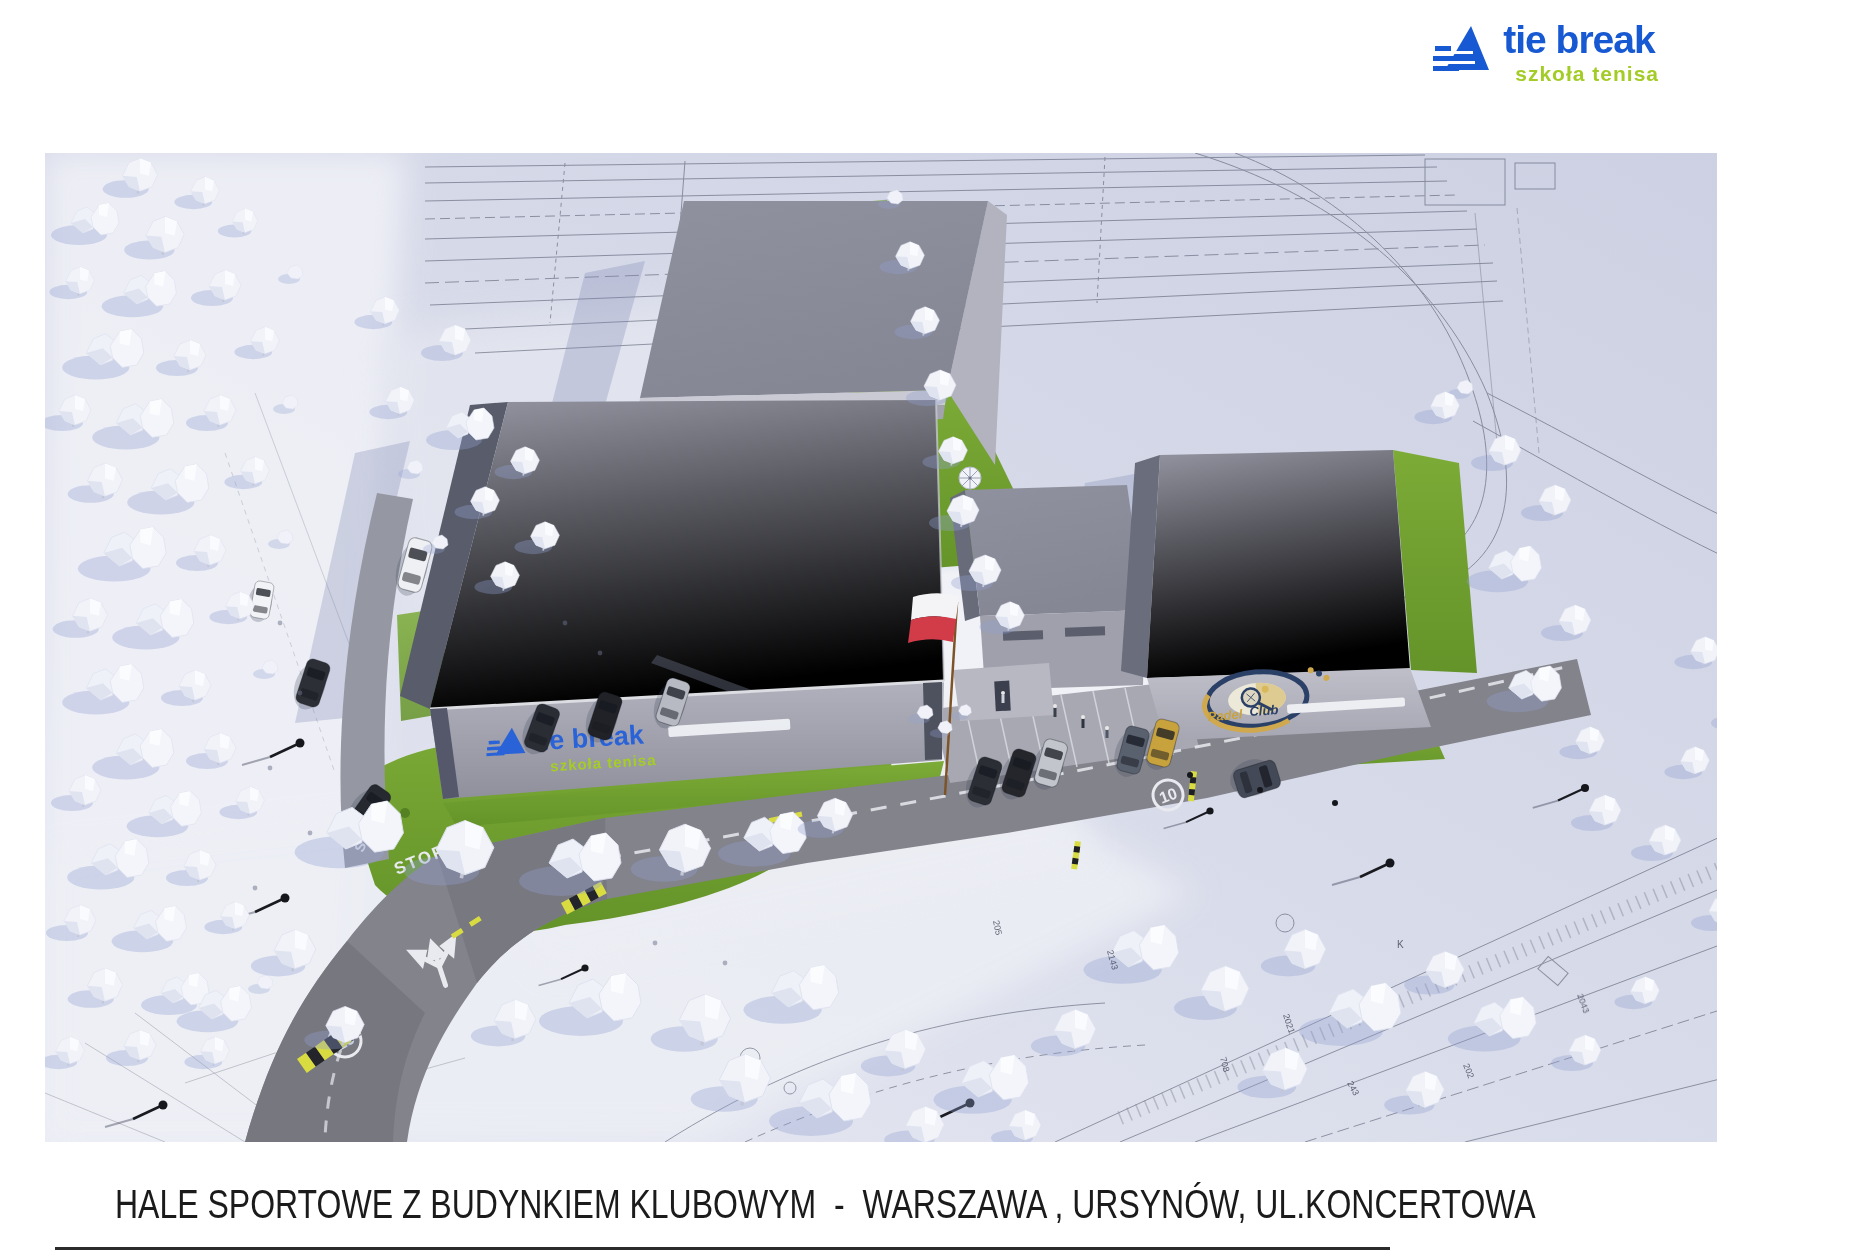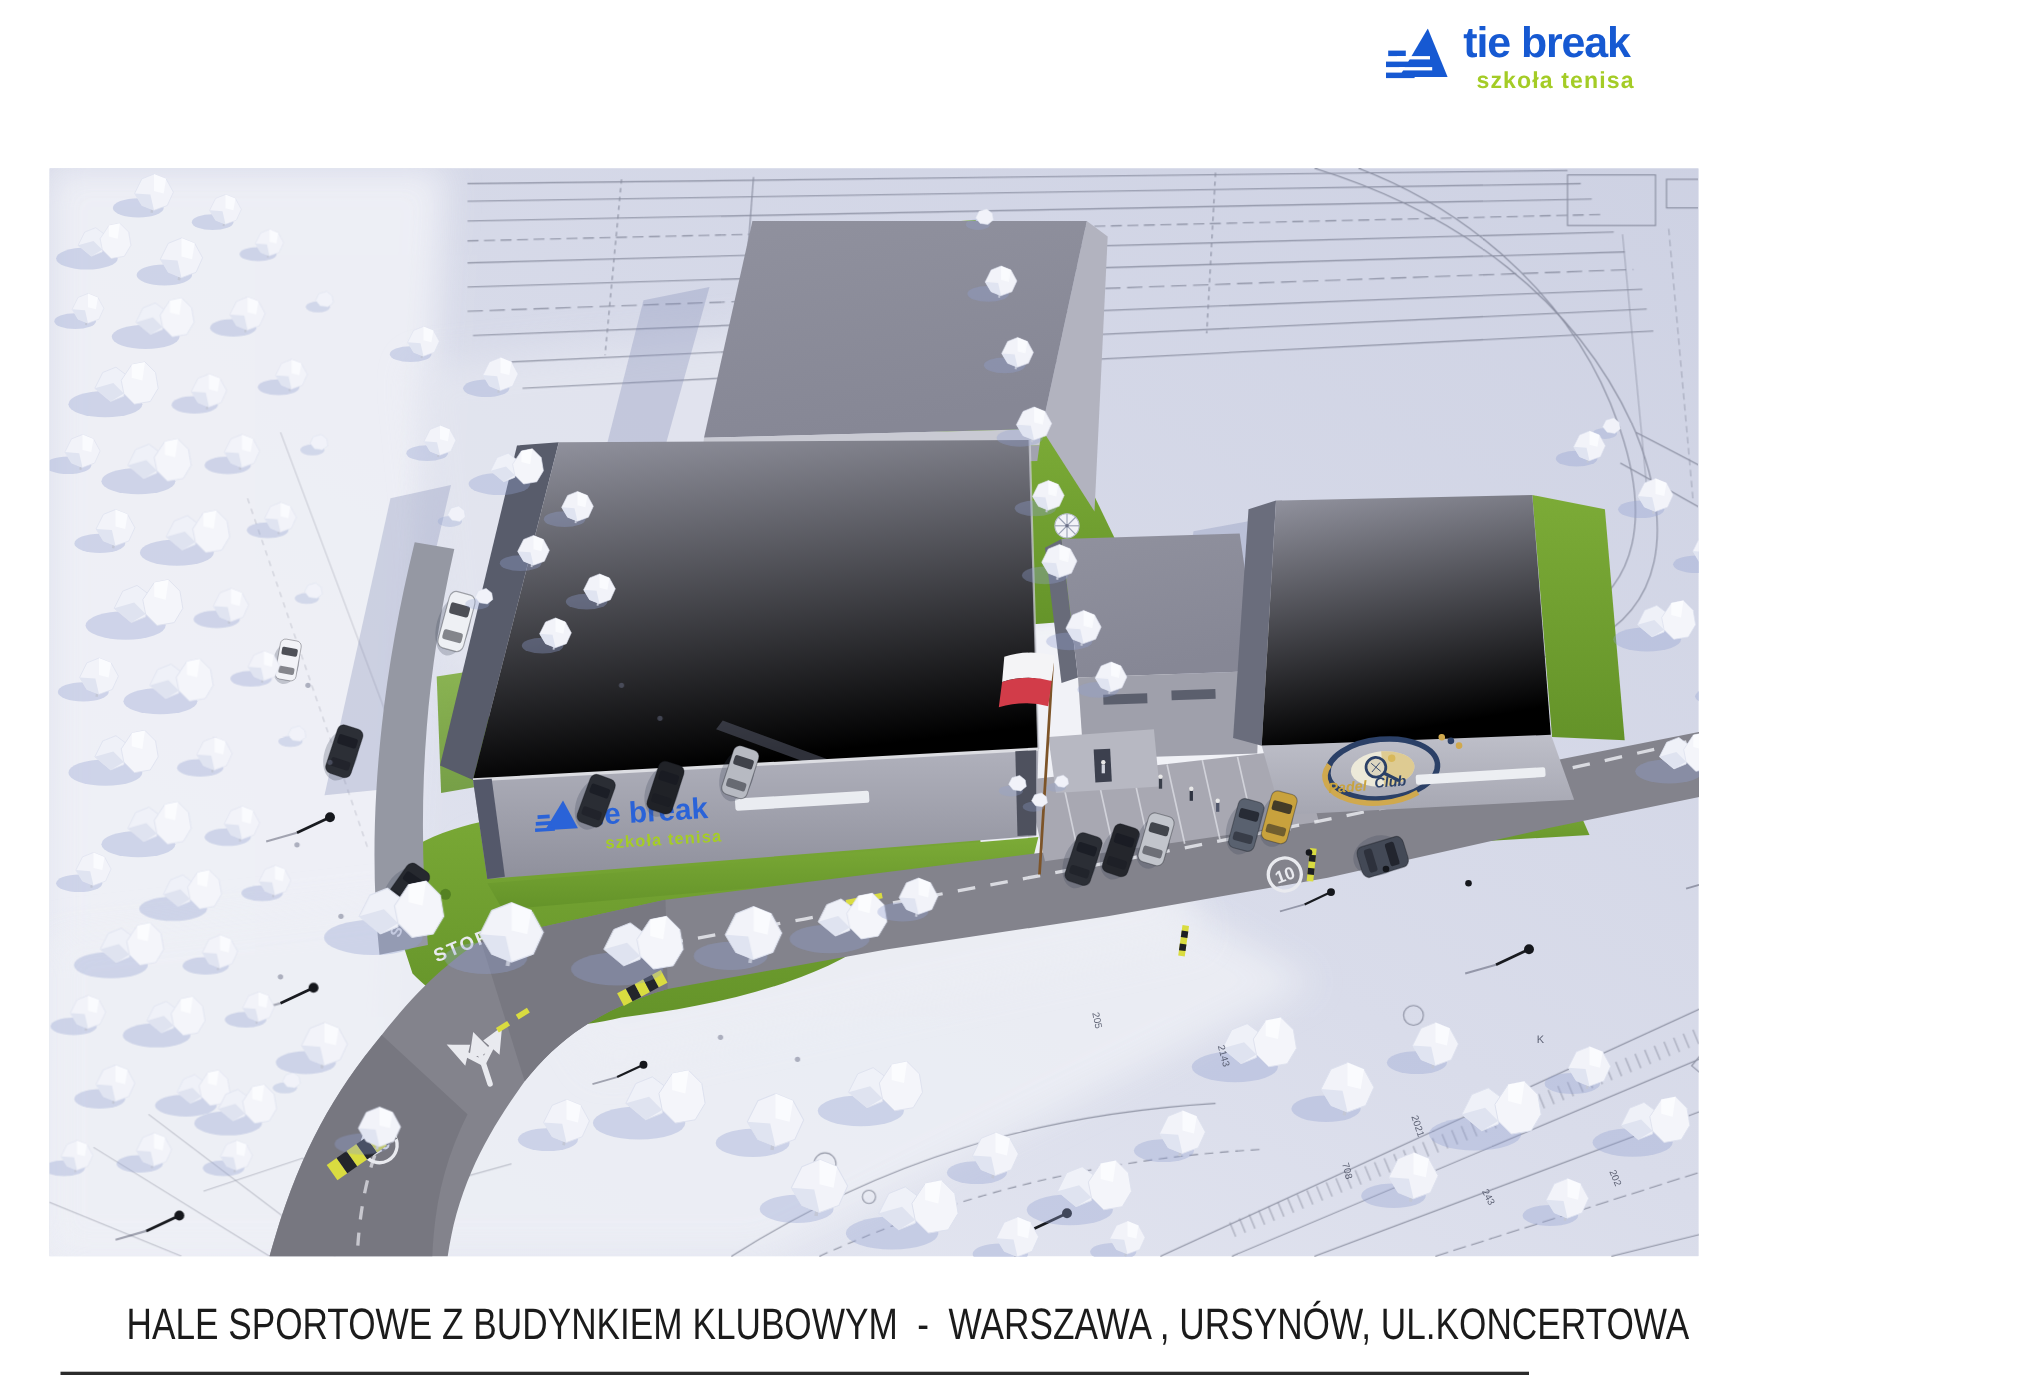--- a/index.html
+++ b/index.html
@@ -1,16 +1,16 @@
 <!DOCTYPE html>
 <html><head>
 <meta charset="utf-8">
 <style>
   html,body{margin:0;padding:0;background:#fff;}
-  .page{position:relative;width:1544px;height:1259px;background:#ffffff;overflow:hidden;
+  .page{position:relative;width:1717px;height:1259px;background:#ffffff;overflow:hidden;
         font-family:"Liberation Sans",sans-serif;}
   
   .brand{position:absolute;top:20px;right:58px;display:flex;align-items:flex-start;}
   .brand-icon{width:60px;height:52px;margin-right:10px;margin-top:6px;}
   .brand-text{display:flex;flex-direction:column;align-items:flex-start;line-height:1;}
   .brand-name{font-size:39px;font-weight:bold;color:#1659d2;letter-spacing:-1px;}
   .brand-tagline{font-size:21px;font-weight:bold;color:#a4cc26;letter-spacing:1px;margin-top:4px;margin-left:12px;}
   
   .render{position:absolute;left:45px;top:153px;width:1760px;height:989px;overflow:hidden;background:#d6d9e8;}
   .render svg{display:block;}

